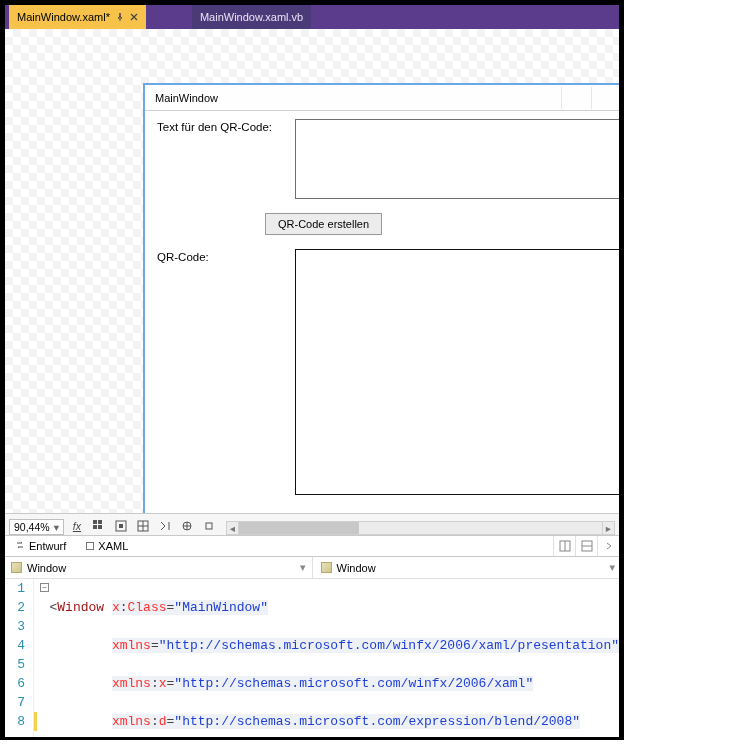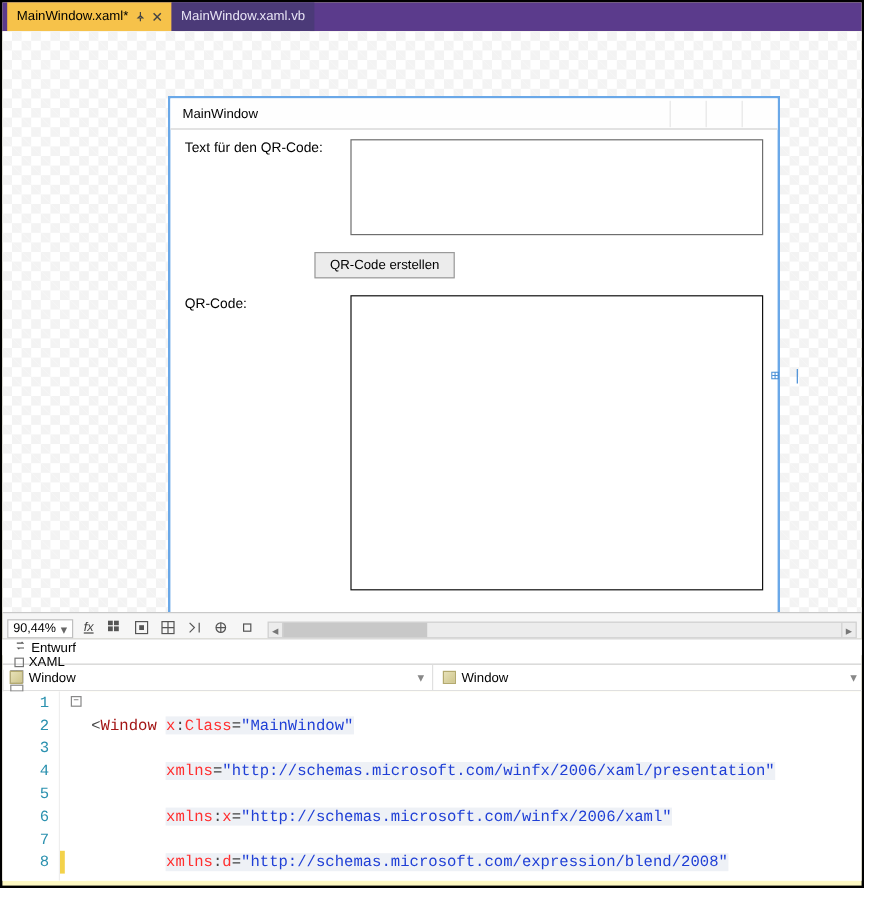--- a/index.html
+++ b/index.html
@@ -6,23 +6,23 @@
   body {
     font-family: "Segoe UI", Tahoma, sans-serif;
     font-size: 12px;
     background: #fff;
     width: 736px;
     height: 756px;
     overflow: hidden;
     position: relative;
   }
   .outer {
-    width: 720px;
+    width: 624px;
     height: 740px;
-    border: 2px solid #000000;
+    border: 5px solid #000000;
     position: relative;
     background: #fef9c3;
   }
 
   
   .tabs {
     height: 24px;
     background: #5b3b8c;
     display: flex;
     align-items: stretch;
@@ -36,20 +36,21 @@
     gap: 6px;
     cursor: default;
   }
   .tab.active {
     background: #f6c24a;
     color: #000;
   }
   .tab.inactive {
     background: #4b3a78;
     color: #e8e4f5;
+    margin-left: 46px;
   }
   .pin-icon svg, .close-icon svg { width: 8px; height: 8px; display: block; }
   .pin-icon, .close-icon { display: flex; align-items: center; }
 
   
   .designer {
     position: relative;
     height: 484px;
     overflow: hidden;
     background-color: #fff;
@@ -165,21 +166,20 @@
 
   
   .split-tabs {
     height: 22px;
     background: #fff;
     display: flex;
     align-items: stretch;
     font-size: 11px;
     border-top: 1px solid #c9c9c9;
     border-bottom: 1px solid #c9c9c9;
-    flex-direction: column;
   }
   .split-tabs .stab {
     display: flex;
     align-items: center;
     padding: 0 10px;
     gap: 4px;
   }
   .split-tabs .stab.active { background: #fff; }
   .split-tabs .swap-icon svg { width:10px; height:10px; }
   .split-tabs .spacer { flex:1; }

